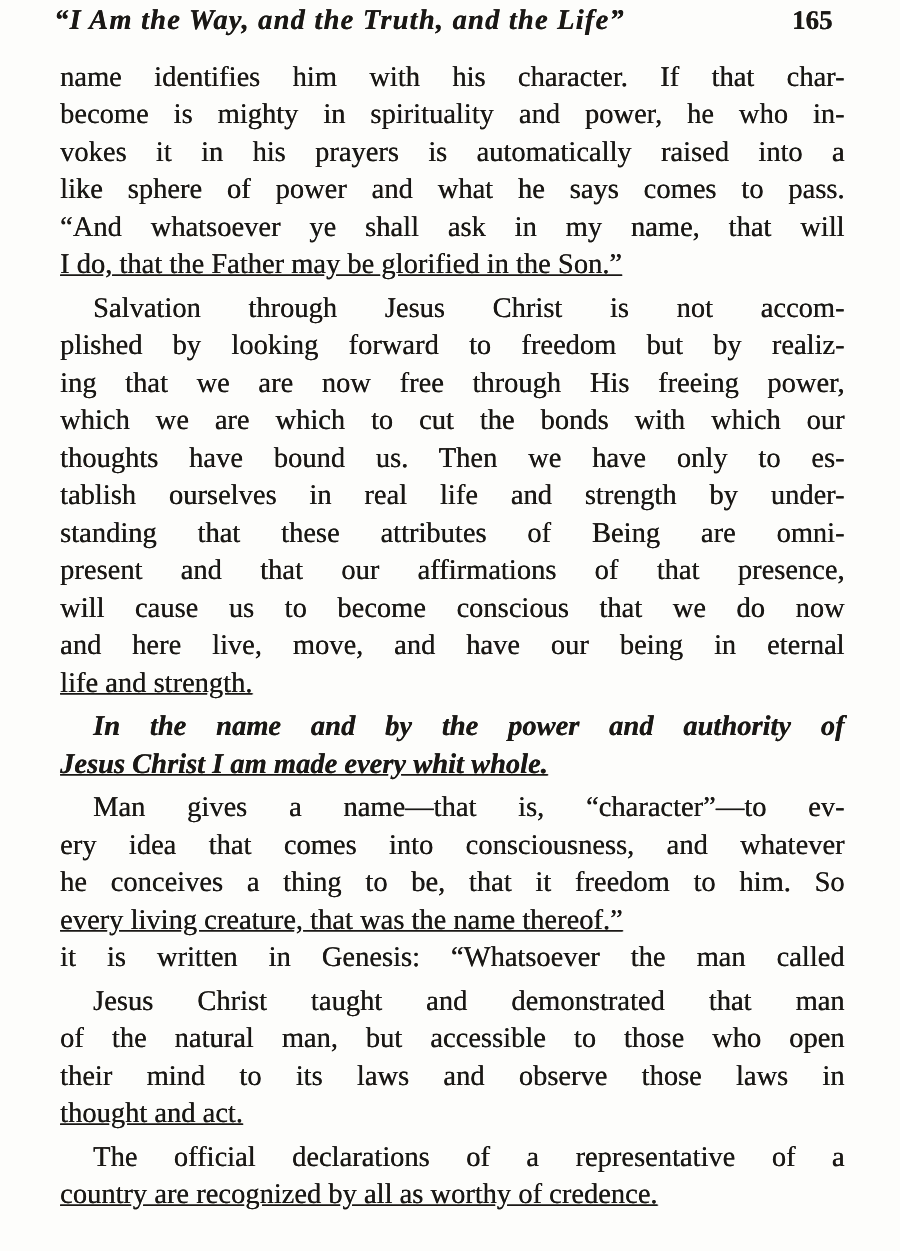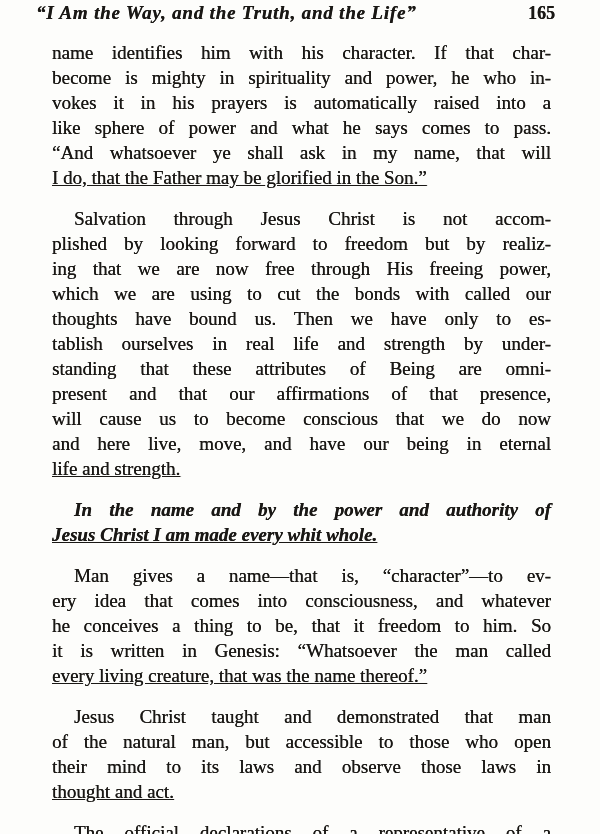--- a/index.html
+++ b/index.html
@@ -36,21 +36,21 @@
     font-style: normal;
     letter-spacing: 0;
     font-size: 18px;
     padding-right: 12px;
   }
   .body-text {
     font-size: 19px;
     line-height: 25px;
     text-shadow: 0.2px 0 0 currentColor;
   }
-  .paragraph { margin: 16px; }
+  .paragraph { margin: 4px; }
   .paragraph.italic .line {
     font-style: italic;
     font-weight: 600;
   }
   .line {
     text-align: justify;
     text-align-last: justify;
   }
   .line.last {
     text-align-last: left;
@@ -74,39 +74,39 @@
         <div class="line">become is mighty in spirituality and power, he who in-</div>
         <div class="line">vokes it in his prayers is automatically raised into a</div>
         <div class="line">like sphere of power and what he says comes to pass.</div>
         <div class="line">“And whatsoever ye shall ask in my name, that will</div>
         <div class="line last">I do, that the Father may be glorified in the Son.”</div>
       </div>
       <div class="paragraph">
         <div class="line indent">Salvation through Jesus Christ is not accom-</div>
         <div class="line">plished by looking forward to freedom but by realiz-</div>
         <div class="line">ing that we are now free through His freeing power,</div>
-        <div class="line">which we are using to cut the bonds with called our</div>
+        <div class="line">which we are which to cut the bonds with which our</div>
         <div class="line">thoughts have bound us. Then we have only to es-</div>
         <div class="line">tablish ourselves in real life and strength by under-</div>
         <div class="line">standing that these attributes of Being are omni-</div>
         <div class="line">present and that our affirmations of that presence,</div>
         <div class="line">will cause us to become conscious that we do now</div>
         <div class="line">and here live, move, and have our being in eternal</div>
         <div class="line last">life and strength.</div>
       </div>
       <div class="paragraph italic">
         <div class="line indent">In the name and by the power and authority of</div>
         <div class="line last">Jesus Christ I am made every whit whole.</div>
       </div>
       <div class="paragraph">
         <div class="line indent">Man gives a name—that is, “character”—to ev-</div>
         <div class="line">ery idea that comes into consciousness, and whatever</div>
         <div class="line">he conceives a thing to be, that it freedom to him. So</div>
+        <div class="line last">every living creature, that was the name thereof.”</div>
         <div class="line">it is written in Genesis: “Whatsoever the man called</div>
-        <div class="line last">every living creature, that was the name thereof.”</div>
       </div>
       <div class="paragraph">
         <div class="line indent">Jesus Christ taught and demonstrated that man</div>
         <div class="line">of the natural man, but accessible to those who open</div>
         <div class="line">their mind to its laws and observe those laws in</div>
         <div class="line last">thought and act.</div>
       </div>
       <div class="paragraph">
         <div class="line indent">The official declarations of a representative of a</div>
         <div class="line last">country are recognized by all as worthy of credence.</div>

